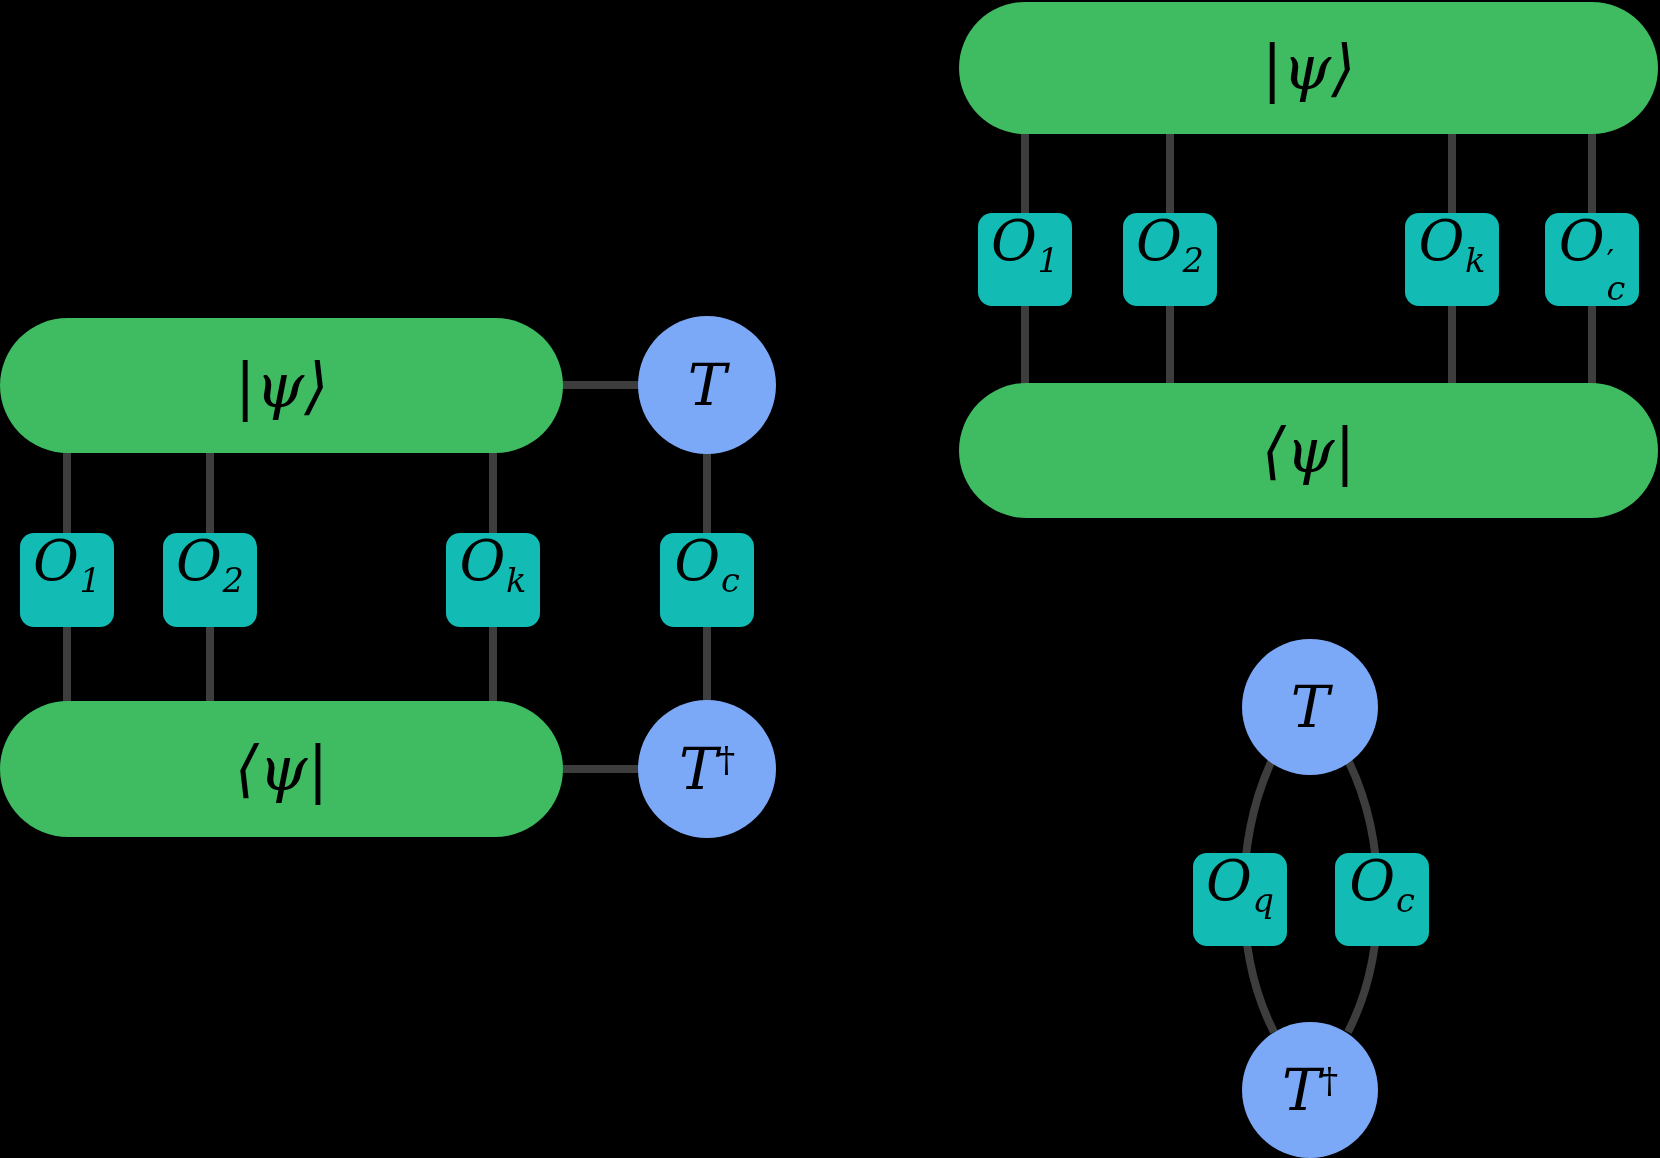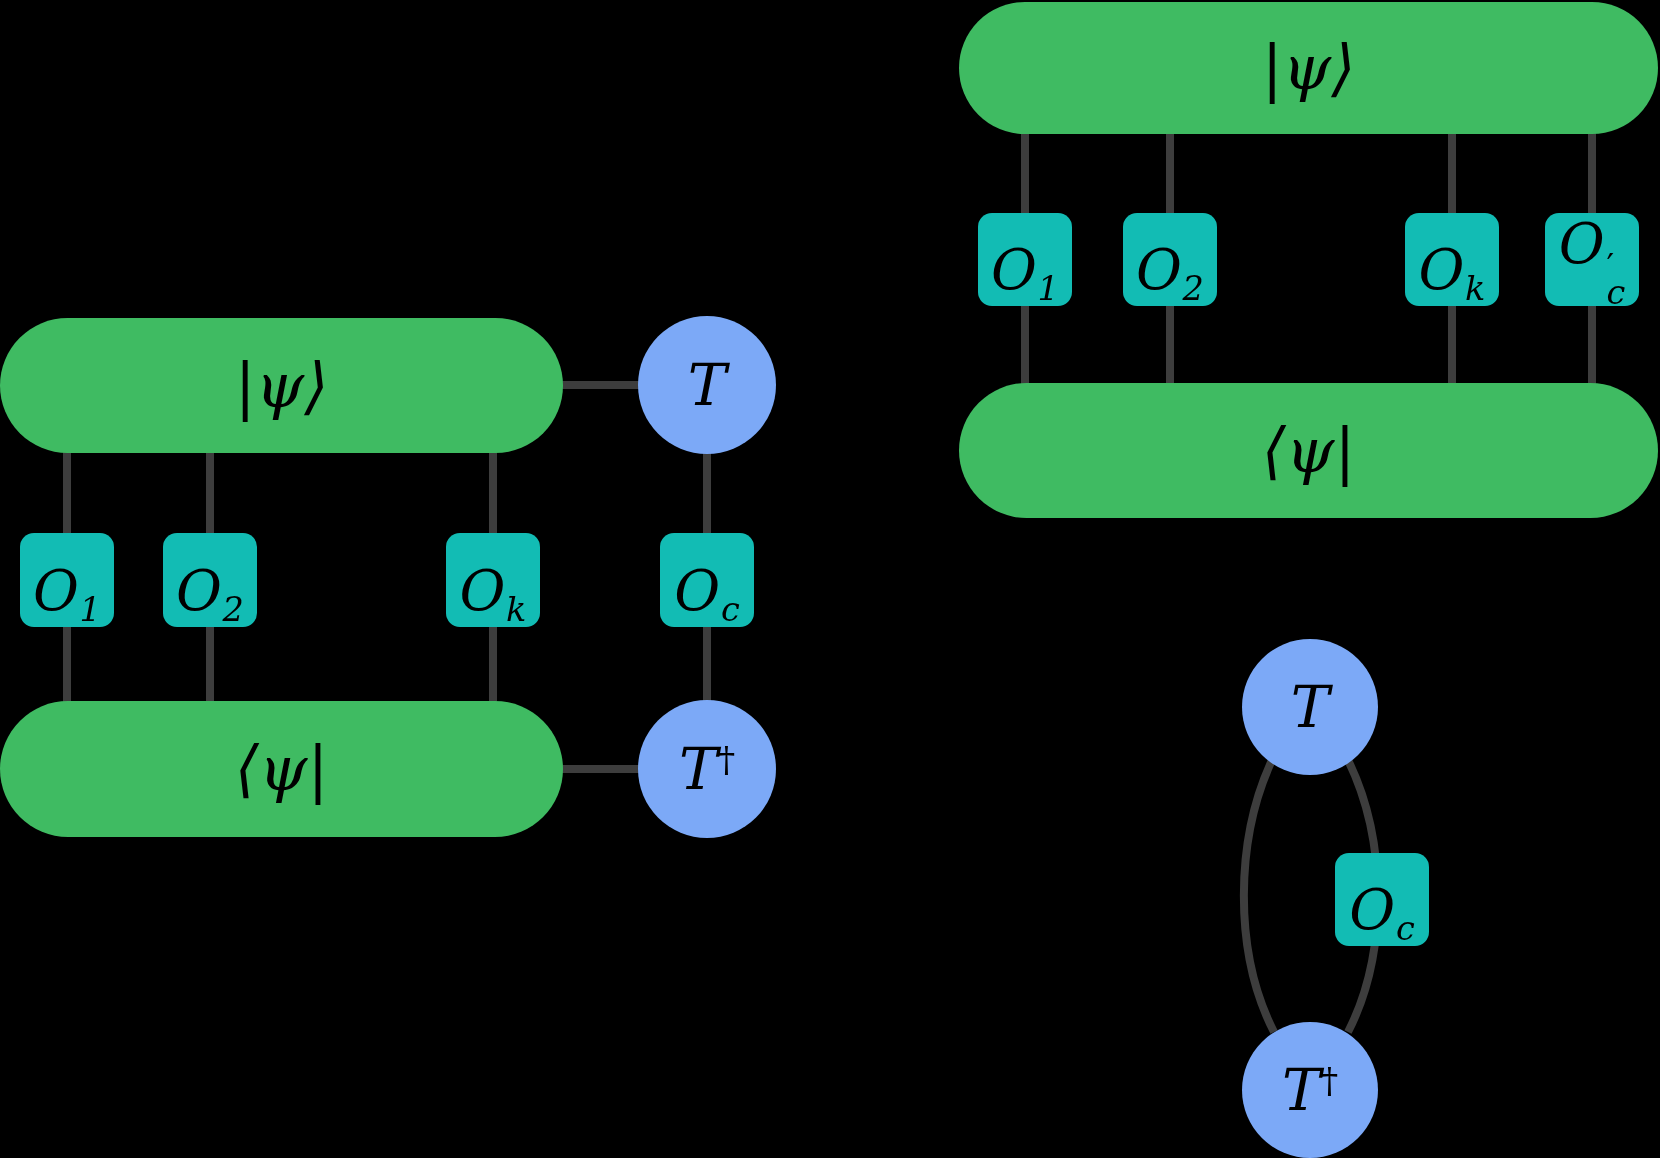--- a/index.html
+++ b/index.html
@@ -27,21 +27,21 @@
   .circle{
     position:absolute;
     background:var(--blue);
     border-radius:50%;
     display:flex;align-items:center;justify-content:center;
   }
   .obox{
     position:absolute;
     background:var(--teal);
     border-radius:14px;
-    display:flex;align-items:flex-end;justify-content:center;
+    display:flex;align-items:flex-start;justify-content:center;
   }
   .lbl{
     font-style:italic;
     color:var(--ink);
     line-height:1;
     white-space:nowrap;
   }
   .bar .lbl{font-size:62px;}
   .circle .lbl{font-size:58px;}
   .obox .lbl{font-size:56px;}
@@ -140,20 +140,23 @@
   </div>
 
   <div class="bar" style="left:959px;top:383px;width:699px;height:135px;">
     <span class="lbl">⟨ψ|</span>
   </div>
 
   <div class="circle" style="left:1242px;top:639px;width:136px;height:136px;">
     <span class="lbl">T</span>
   </div>
 
+  <div class="obox" style="left:1193px;top:853px;width:94px;height:93px;">
+    <span class="lbl"><span>O</span><span class="sub">q</span></span>
+  </div>
   <div class="obox" style="left:1335px;top:853px;width:94px;height:93px;">
     <span class="lbl"><span>O</span><span class="sub">c</span></span>
   </div>
 
   <div class="circle" style="left:1242px;top:1022px;width:136px;height:136px;">
     <span class="lbl"><span>T</span><span class="sup">†</span></span>
   </div>
 
 </div>
 

